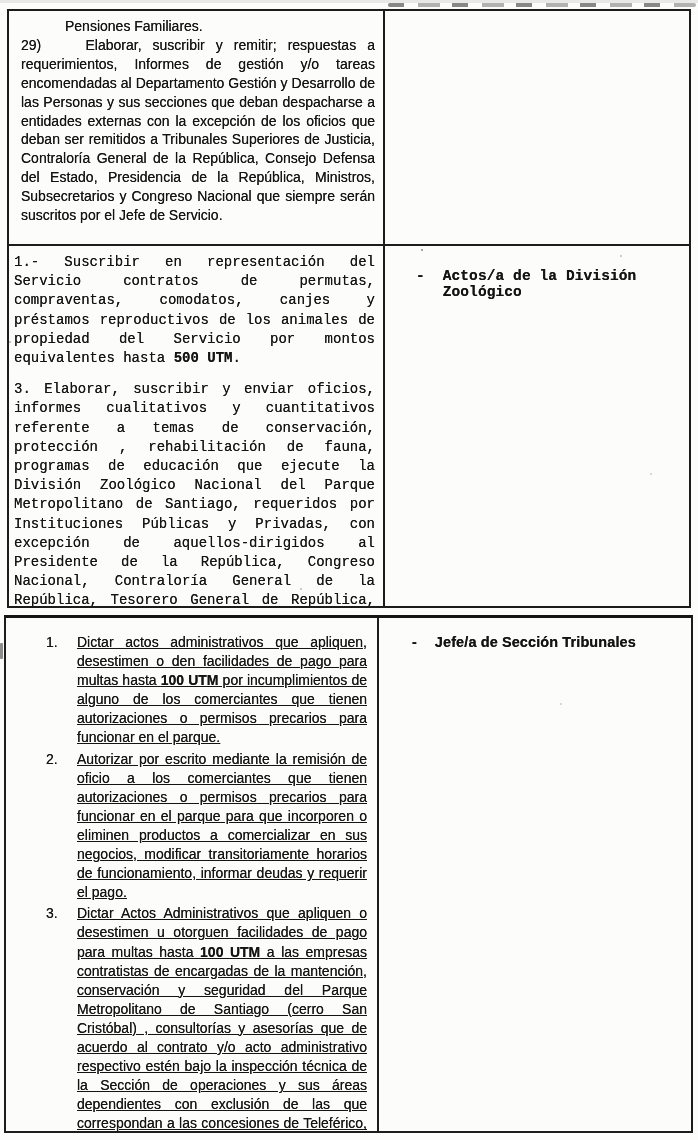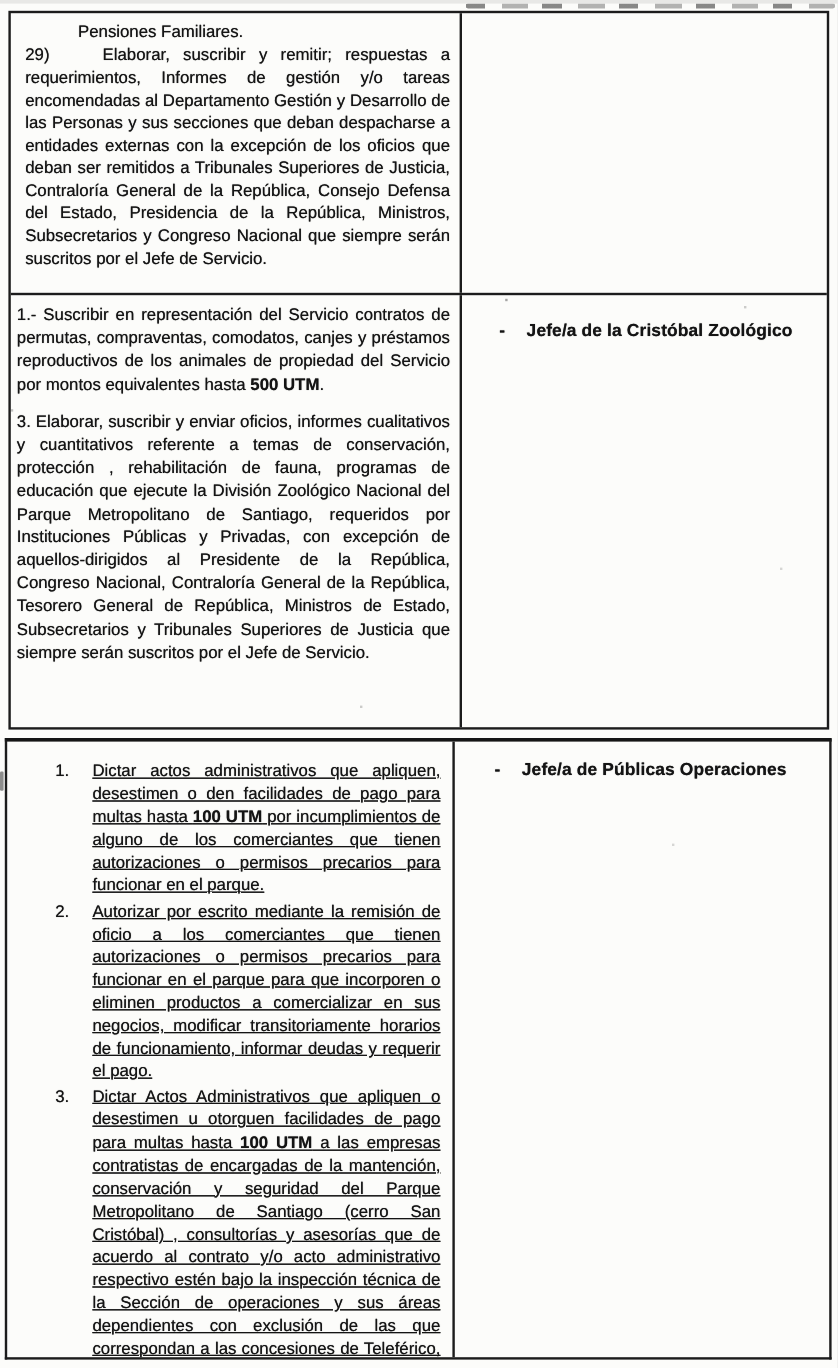--- a/index.html
+++ b/index.html
@@ -20,21 +20,21 @@
   
   .tbl-upper {
     position:absolute; left:7px; top:6px;
     width:684px; height:599px;
     border:2px solid #1c1c1c;
     box-sizing:border-box;
     display:flex; flex-direction:column;
   }
   .row { display:flex; min-height:0; }
   .row-1 { height:235px; border-bottom:2px solid #1c1c1c; box-sizing:border-box; }
-  .row-2 { flex:1; }
+  .row-2 { flex:1;font-family:Liberation Mono, monospace; }
   .cell { box-sizing:border-box; overflow:hidden; }
   .cell-left-upper {
     width:376px; border-right:2px solid #1c1c1c;
     font-size:14px; line-height:18.9px;
   }
   .cell-right-upper { flex:1; }
   .r1-left { padding:6px 8px 0 12px; }
   .hang { padding-left:44px; }
   .r2-left { padding:7px 8px 0 5px; line-height:19.2px; }
   .gap-b { margin-bottom:12px; }
@@ -110,21 +110,21 @@
       <div class="cell cell-right-upper"></div>
     </div>
 
     <div class="row row-2">
       <div class="cell cell-left-upper r2-left">
         <p class="j gap-b"><span>1.- Suscribir en representación del Servicio contratos de permutas, compraventas, comodatos, canjes y préstamos reproductivos de los animales de propiedad del Servicio por montos equivalentes hasta </span><span class="b">500 UTM</span><span>.</span></p>
         <p class="j"><span>3. Elaborar, suscribir y enviar oficios, informes cualitativos y cuantitativos referente a temas de conservación, protección , rehabilitación de fauna, programas de educación que ejecute la División Zoológico Nacional del Parque Metropolitano de Santiago, requeridos por Instituciones Públicas y Privadas, con excepción de aquellos-dirigidos al Presidente de la República, Congreso Nacional, Contraloría General de la República, Tesorero General de República, Ministros de Estado, Subsecretarios y Tribunales Superiores de Justicia que siempre serán suscritos por el Jefe de Servicio.</span></p>
       </div>
       <div class="cell cell-right-upper rlabel rlabel-upper">
         <span class="dash">-</span>
-        <span class="lbl">Jefe/a de la Cristóbal Zoológico</span>
+        <span class="lbl">Actos/a de la División Zoológico</span>
       </div>
     </div>
 
   </div>
 
   <div class="tbl-lower">
 
     <div class="cell cell-left-lower">
       <div class="li">
         <span class="num">1.</span>
@@ -135,18 +135,18 @@
         <span class="itxt"><span>Autorizar por escrito mediante la remisión de oficio a los comerciantes que tienen autorizaciones o permisos precarios para funcionar en el parque para que incorporen o eliminen productos a comercializar en sus negocios, modificar transitoriamente horarios de funcionamiento, informar deudas y requerir el pago.</span></span>
       </div>
       <div class="li">
         <span class="num">3.</span>
         <span class="itxt"><span>Dictar Actos Administrativos que apliquen o desestimen u otorguen facilidades de pago para multas hasta </span><span class="b">100 UTM</span><span> a las empresas contratistas de encargadas de la mantención, conservación y seguridad del Parque Metropolitano de Santiago (cerro San Cristóbal) , consultorías y asesorías que de acuerdo al contrato y/o acto administrativo respectivo estén bajo la inspección técnica de la Sección de operaciones y sus áreas dependientes con exclusión de las que correspondan a las concesiones de Teleférico, Funicular, Centros de eventos y restaurant ubicados en el parque. La facultad de Resolver el Recurso de Reposición</span></span>
       </div>
     </div>
 
     <div class="cell cell-right-lower rlabel rlabel-lower">
       <span class="dash">-</span>
-      <span class="lbl">Jefe/a de Públicas Operaciones</span>
+      <span class="lbl">Jefe/a de Sección Tribunales</span>
     </div>
 
   </div>
 
 </div>
 
 </body></html>

